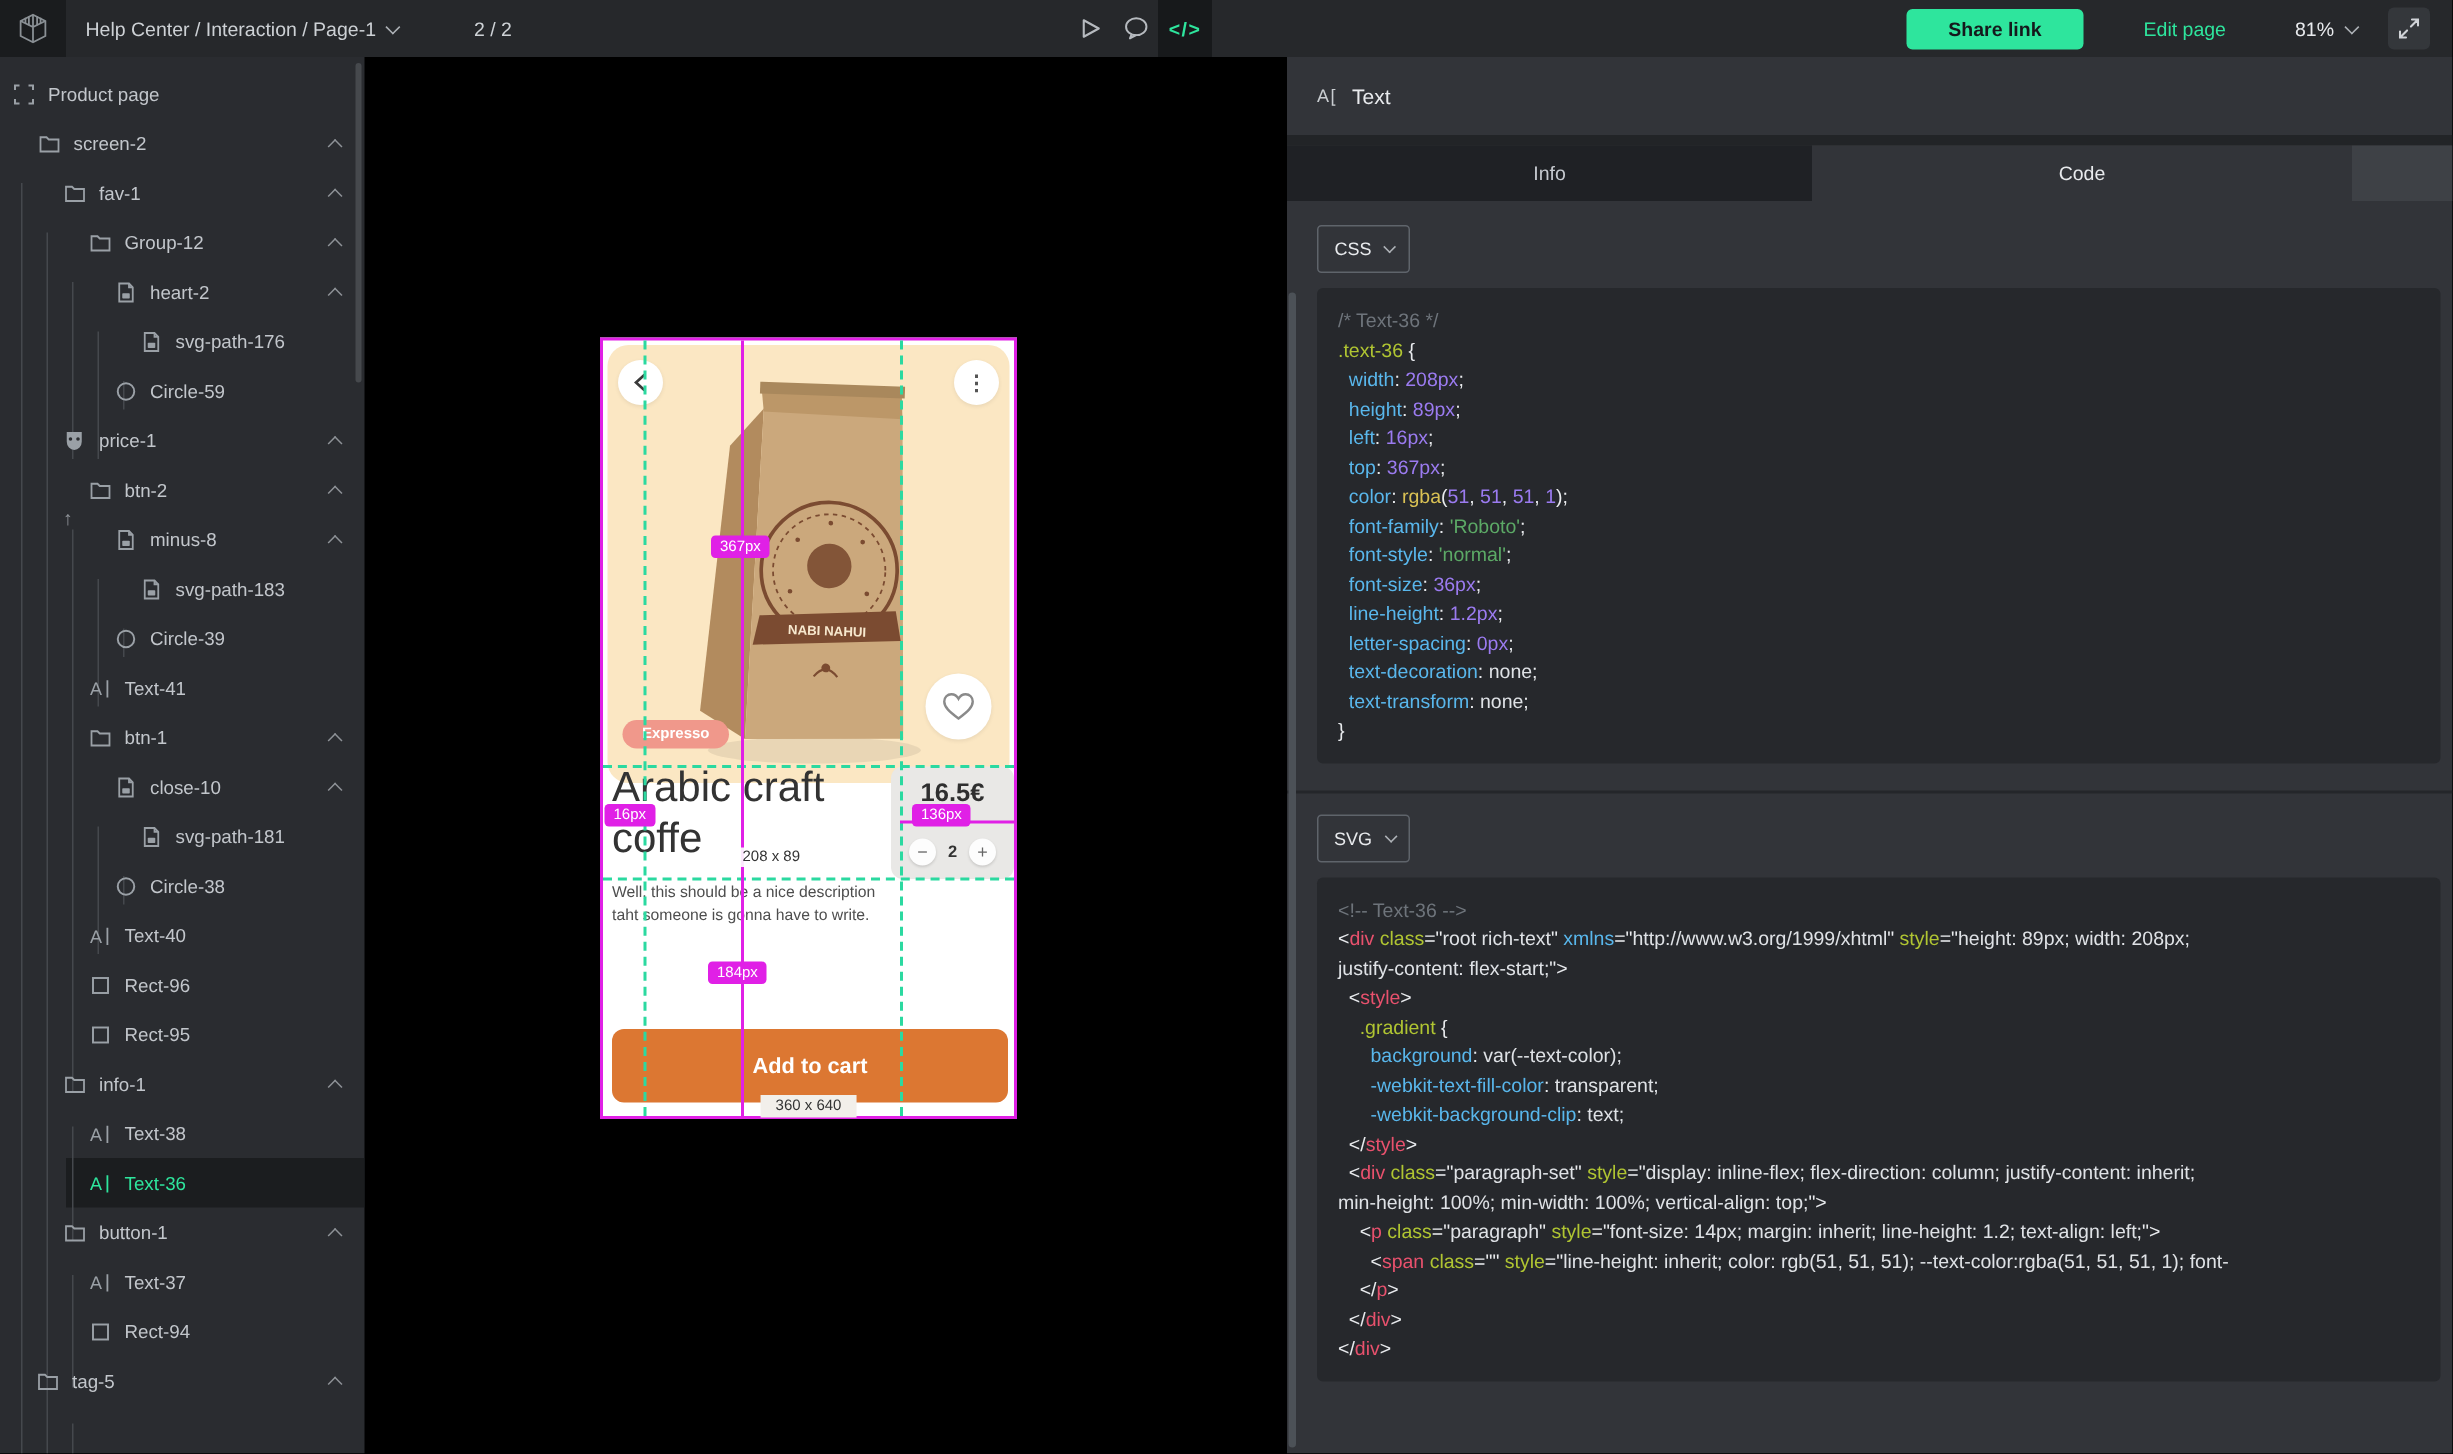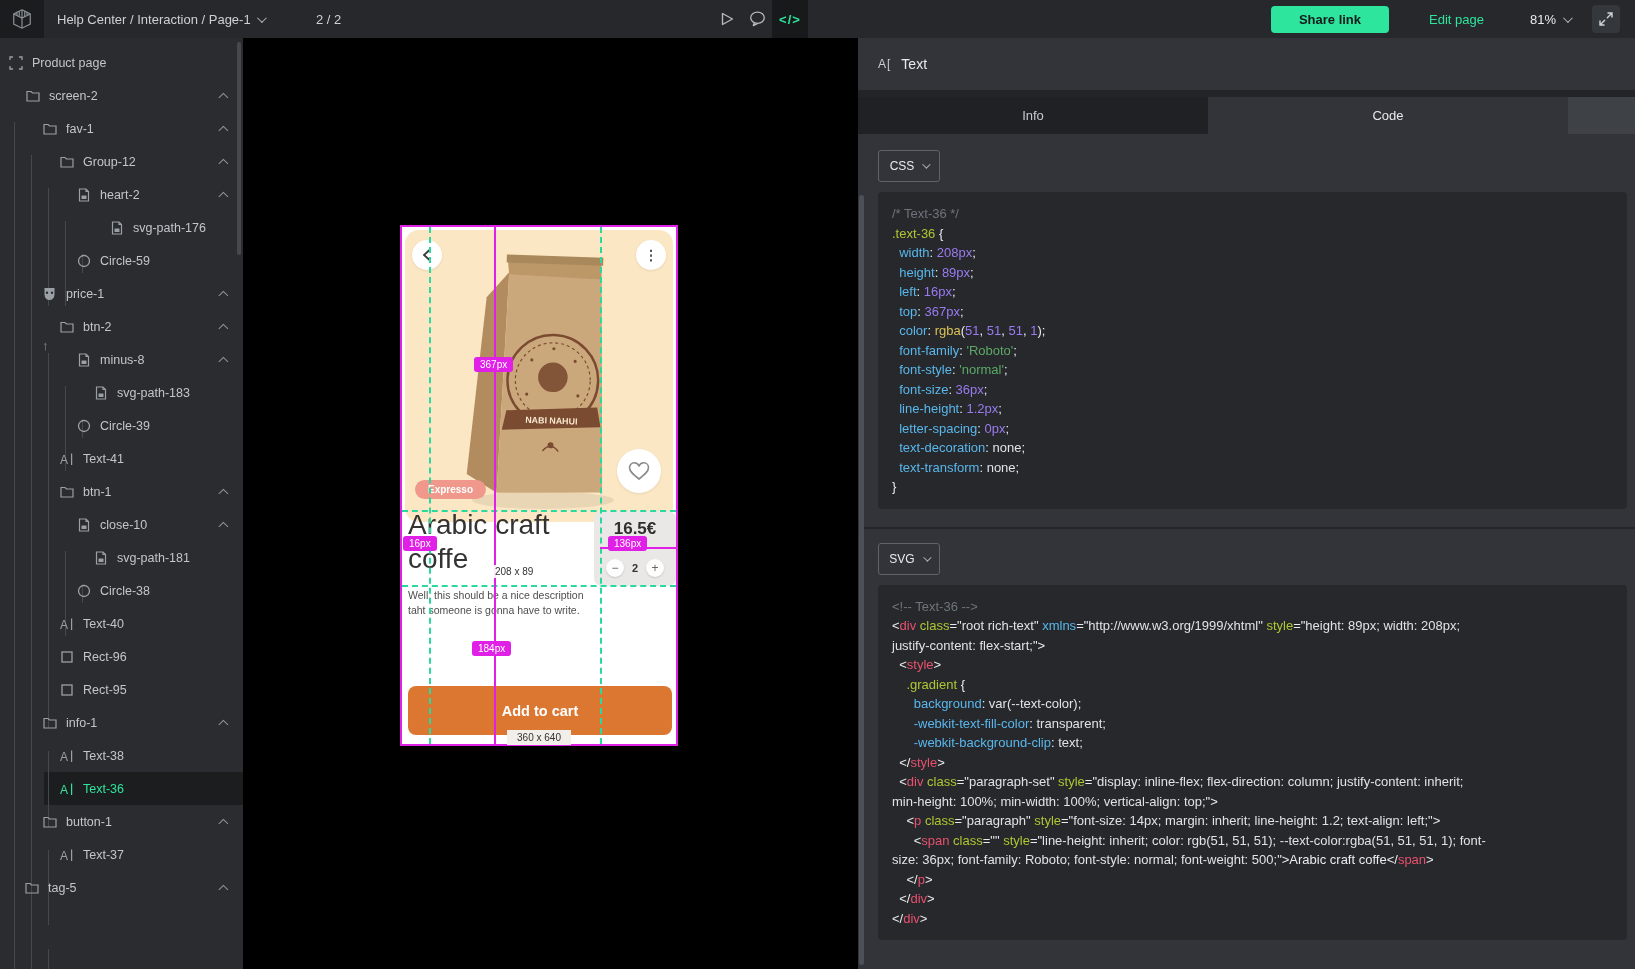--- a/index.html
+++ b/index.html
@@ -192,21 +192,21 @@
           <span class="ticon">
             <svg width="12" height="14" viewBox="0 0 12 14" fill="none" stroke="currentColor" stroke-width="1.2">
               <path d="M1.5 1 H8 L10.5 3.5 V13 H1.5 Z"></path>
               <path d="M8 1 V3.5 H10.5"></path>
               <rect x="3.5" y="7.5" width="5" height="3.5" fill="currentColor" stroke="none" rx="0.5"></rect>
             </svg>
           </span>
           <span>heart-2</span>
           <span class="chev"></span>
         </div>
-        <div class="tree-row" style="padding-left: 93px; margin-left: 16px;">
+        <div class="tree-row" style="padding-left: 93px;">
           <span class="ticon">
             <svg width="12" height="14" viewBox="0 0 12 14" fill="none" stroke="currentColor" stroke-width="1.2">
               <path d="M1.5 1 H8 L10.5 3.5 V13 H1.5 Z"></path>
               <path d="M8 1 V3.5 H10.5"></path>
               <rect x="3.5" y="7.5" width="5" height="3.5" fill="currentColor" stroke="none" rx="0.5"></rect>
             </svg>
           </span>
           <span>svg-path-176</span>
         </div>
         <div class="tree-row" style="padding-left: 76px;">
@@ -373,20 +373,28 @@
           <span class="chev"></span>
         </div>
         <div class="tree-row" style="padding-left: 59px;">
           <span class="ticon">
             <svg width="14" height="14" viewBox="0 0 14 14">
               <text x="0" y="11.5" font-size="12" fill="currentColor" font-family="Liberation Sans, sans-serif">A</text>
               <rect x="11" y="1.5" width="1.2" height="11.5" fill="currentColor"></rect>
             </svg>
           </span>
           <span>Text-37</span>
+        </div>
+        <div class="tree-row" style="padding-left: 59px;">
+          <span class="ticon">
+            <svg width="14" height="14" viewBox="0 0 14 14" fill="none" stroke="currentColor" stroke-width="1.3">
+              <rect x="2" y="2" width="10" height="10"></rect>
+            </svg>
+          </span>
+          <span>Rect-94</span>
         </div>
         <div class="tree-row" style="padding-left: 24px;">
           <span class="ticon">
             <svg width="14" height="12" viewBox="0 0 14 12" fill="none" stroke="currentColor" stroke-width="1.2">
               <path d="M1 1.5 H5 L6.5 3 H13 V11 H1 Z"></path>
             </svg>
           </span>
           <span>tag-5</span>
           <span class="chev"></span>
         </div>
@@ -522,20 +530,19 @@
         <div class="code-line"><span class="tok-pun">  &lt;</span><span class="tok-tag">style</span><span class="tok-pun">&gt;</span></div>
         <div class="code-line"><span class="tok-pun">    </span><span class="tok-sel">.gradient</span><span class="tok-pun"> {</span></div>
         <div class="code-line"><span class="tok-pun">      </span><span class="tok-prop">background</span><span class="tok-pun">: </span><span class="tok-val">var(--text-color);</span></div>
         <div class="code-line"><span class="tok-pun">      </span><span class="tok-prop">-webkit-text-fill-color</span><span class="tok-pun">: </span><span class="tok-val">transparent;</span></div>
         <div class="code-line"><span class="tok-pun">      </span><span class="tok-prop">-webkit-background-clip</span><span class="tok-pun">: </span><span class="tok-val">text;</span></div>
         <div class="code-line"><span class="tok-pun">  &lt;/</span><span class="tok-tag">style</span><span class="tok-pun">&gt;</span></div>
         <div class="code-line"><span class="tok-pun">  &lt;</span><span class="tok-tag">div</span><span class="tok-pun"> </span><span class="tok-attr">class</span><span class="tok-pun">="</span><span class="tok-val">paragraph-set</span><span class="tok-pun">" </span><span class="tok-attr">style</span><span class="tok-pun">="</span><span class="tok-val">display: inline-flex; flex-direction: column; justify-content: inherit;</span></div>
         <div class="code-line"><span class="tok-val">min-height: 100%; min-width: 100%; vertical-align: top;</span><span class="tok-pun">"&gt;</span></div>
         <div class="code-line"><span class="tok-pun">    &lt;</span><span class="tok-tag">p</span><span class="tok-pun"> </span><span class="tok-attr">class</span><span class="tok-pun">="</span><span class="tok-val">paragraph</span><span class="tok-pun">" </span><span class="tok-attr">style</span><span class="tok-pun">="</span><span class="tok-val">font-size: 14px; margin: inherit; line-height: 1.2; text-align: left;</span><span class="tok-pun">"&gt;</span></div>
         <div class="code-line"><span class="tok-pun">      &lt;</span><span class="tok-tag">span</span><span class="tok-pun"> </span><span class="tok-attr">class</span><span class="tok-pun">="" </span><span class="tok-attr">style</span><span class="tok-pun">="</span><span class="tok-val">line-height: inherit; color: rgb(51, 51, 51); --text-color:rgba(51, 51, 51, 1); font-</span></div>
-        <div class="code-line"><span class="tok-val">size: 36px; font-family: Roboto; font-style: normal; font-weight: 500;</span><span class="tok-pun">"&gt;</span><span class="tok-txt">Arabic craft coffe</span><span class="tok-pun">&lt;/</span><span class="tok-tag">span</span><span class="tok-pun">&gt;</span></div>
         <div class="code-line"><span class="tok-pun">    &lt;/</span><span class="tok-tag">p</span><span class="tok-pun">&gt;</span></div>
         <div class="code-line"><span class="tok-pun">  &lt;/</span><span class="tok-tag">div</span><span class="tok-pun">&gt;</span></div>
         <div class="code-line"><span class="tok-pun">&lt;/</span><span class="tok-tag">div</span><span class="tok-pun">&gt;</span></div>
       </div>
   </section>
 
 </div>
 
 </body></html>

